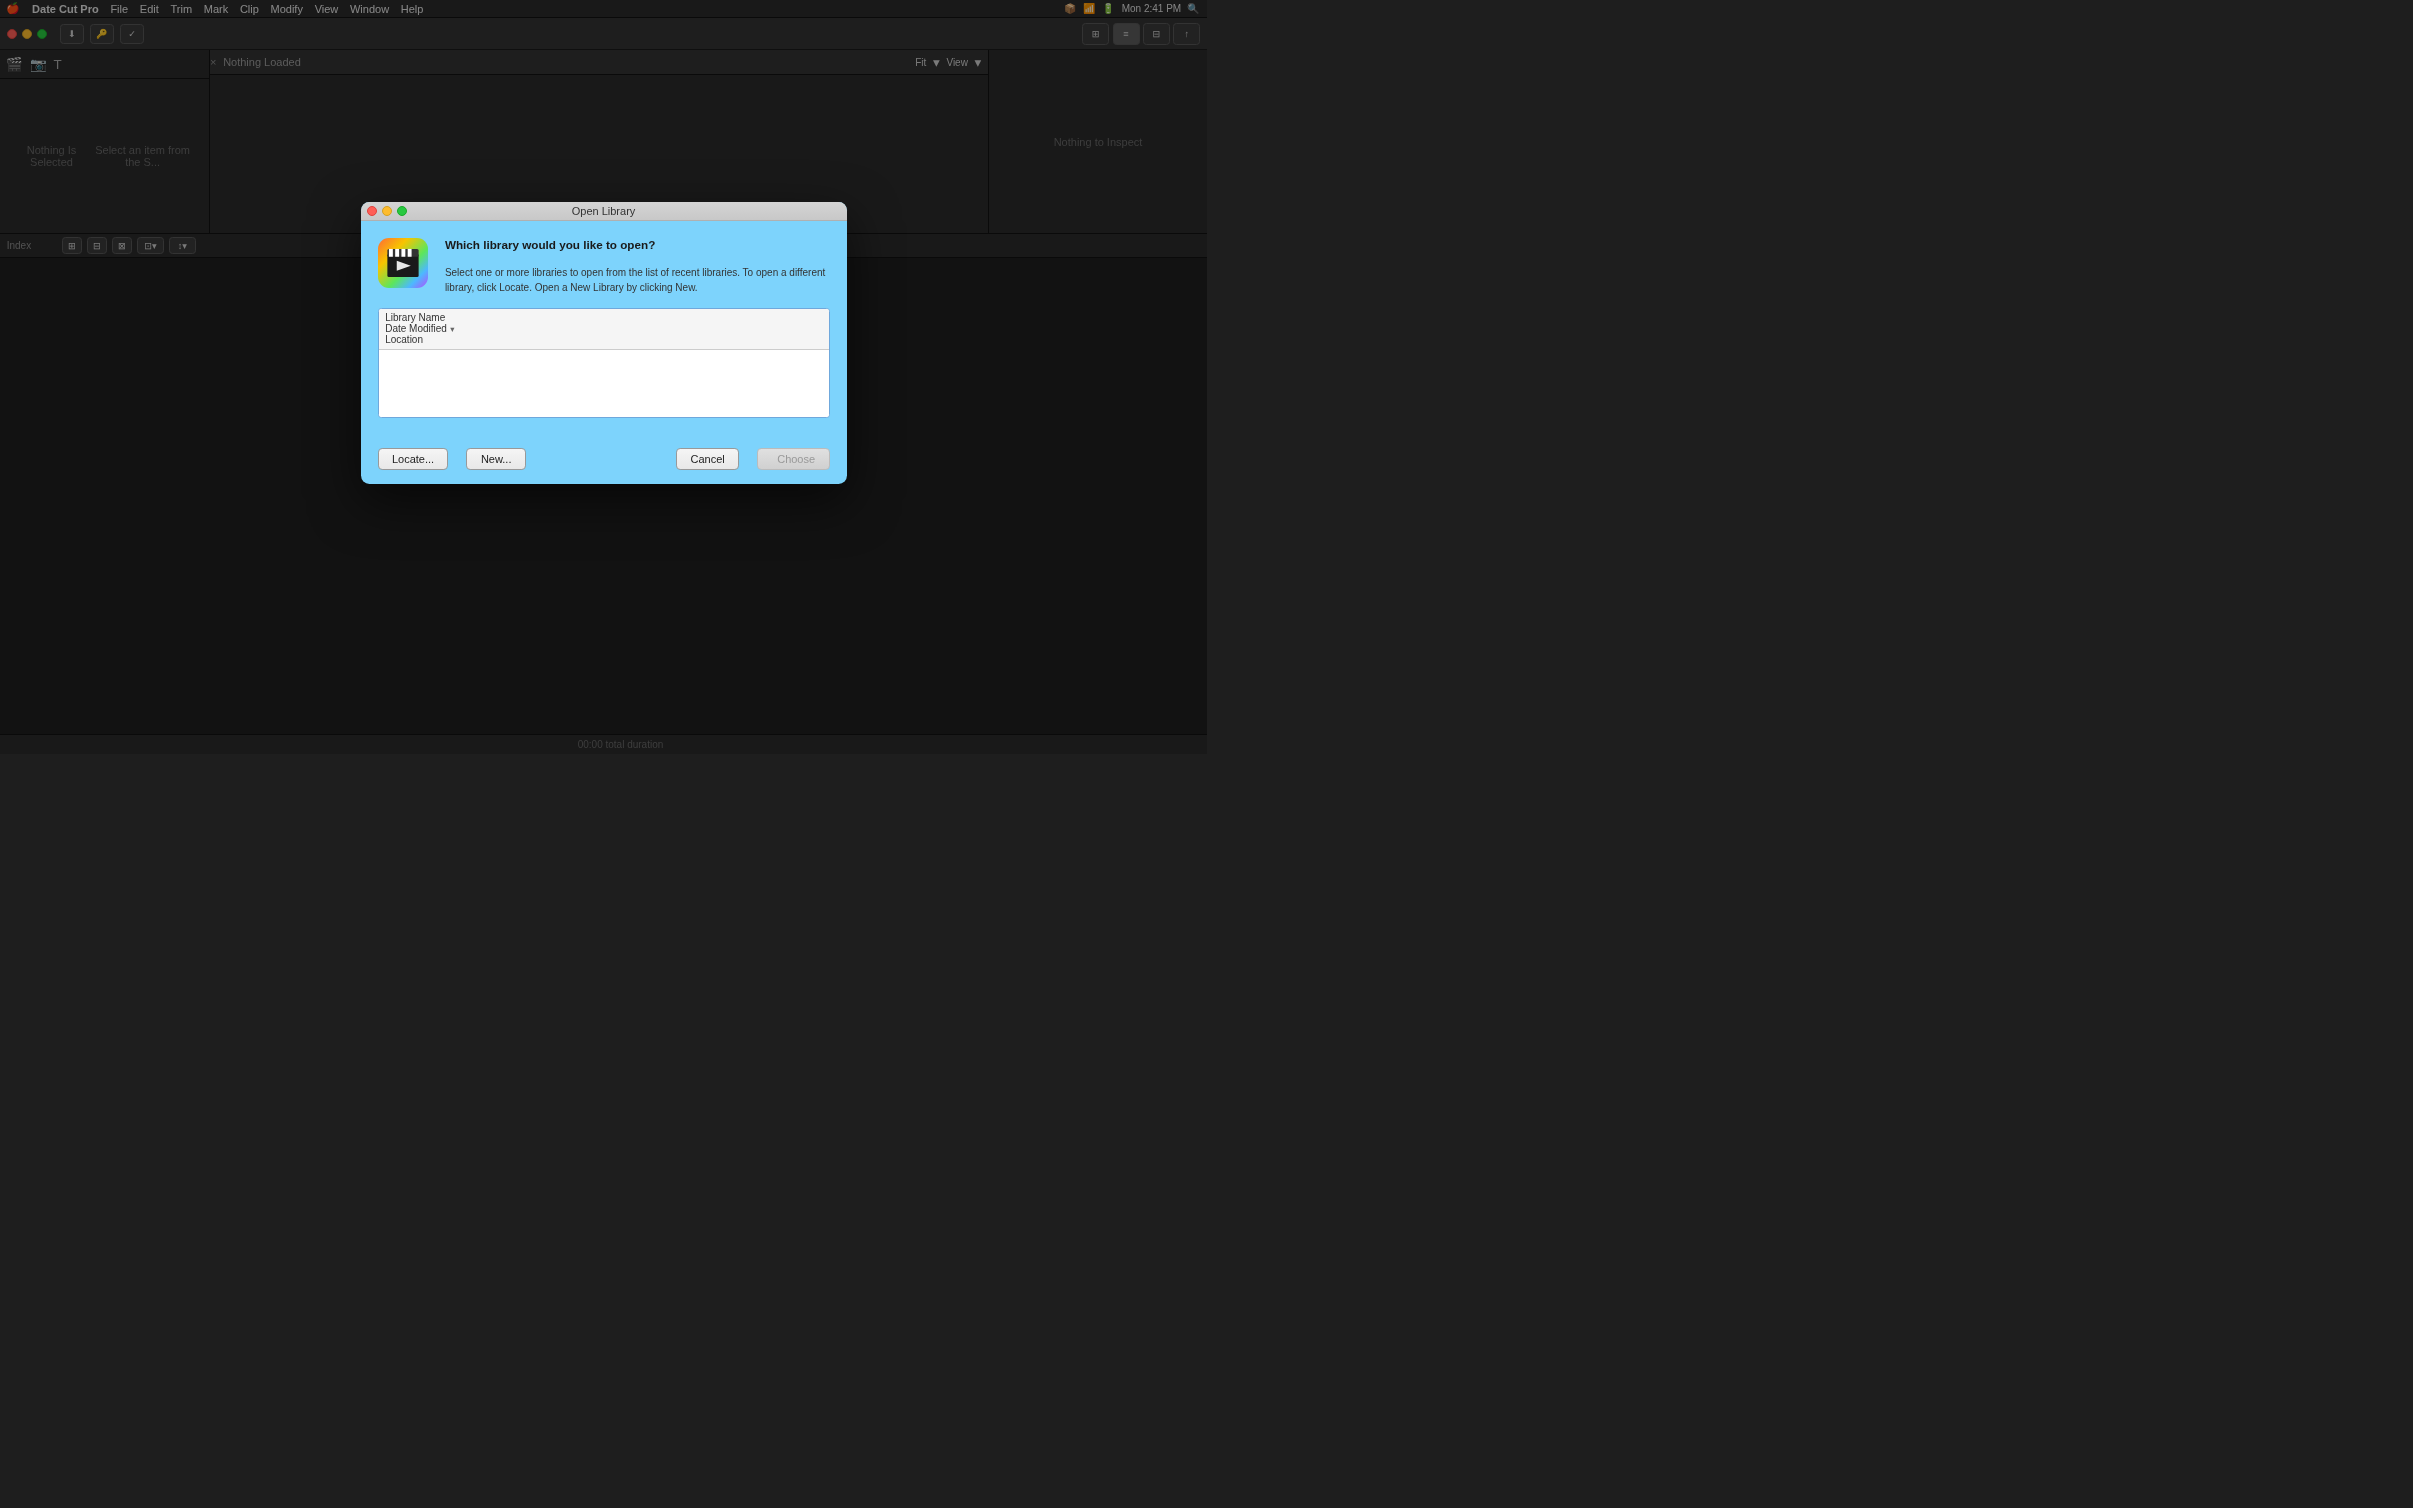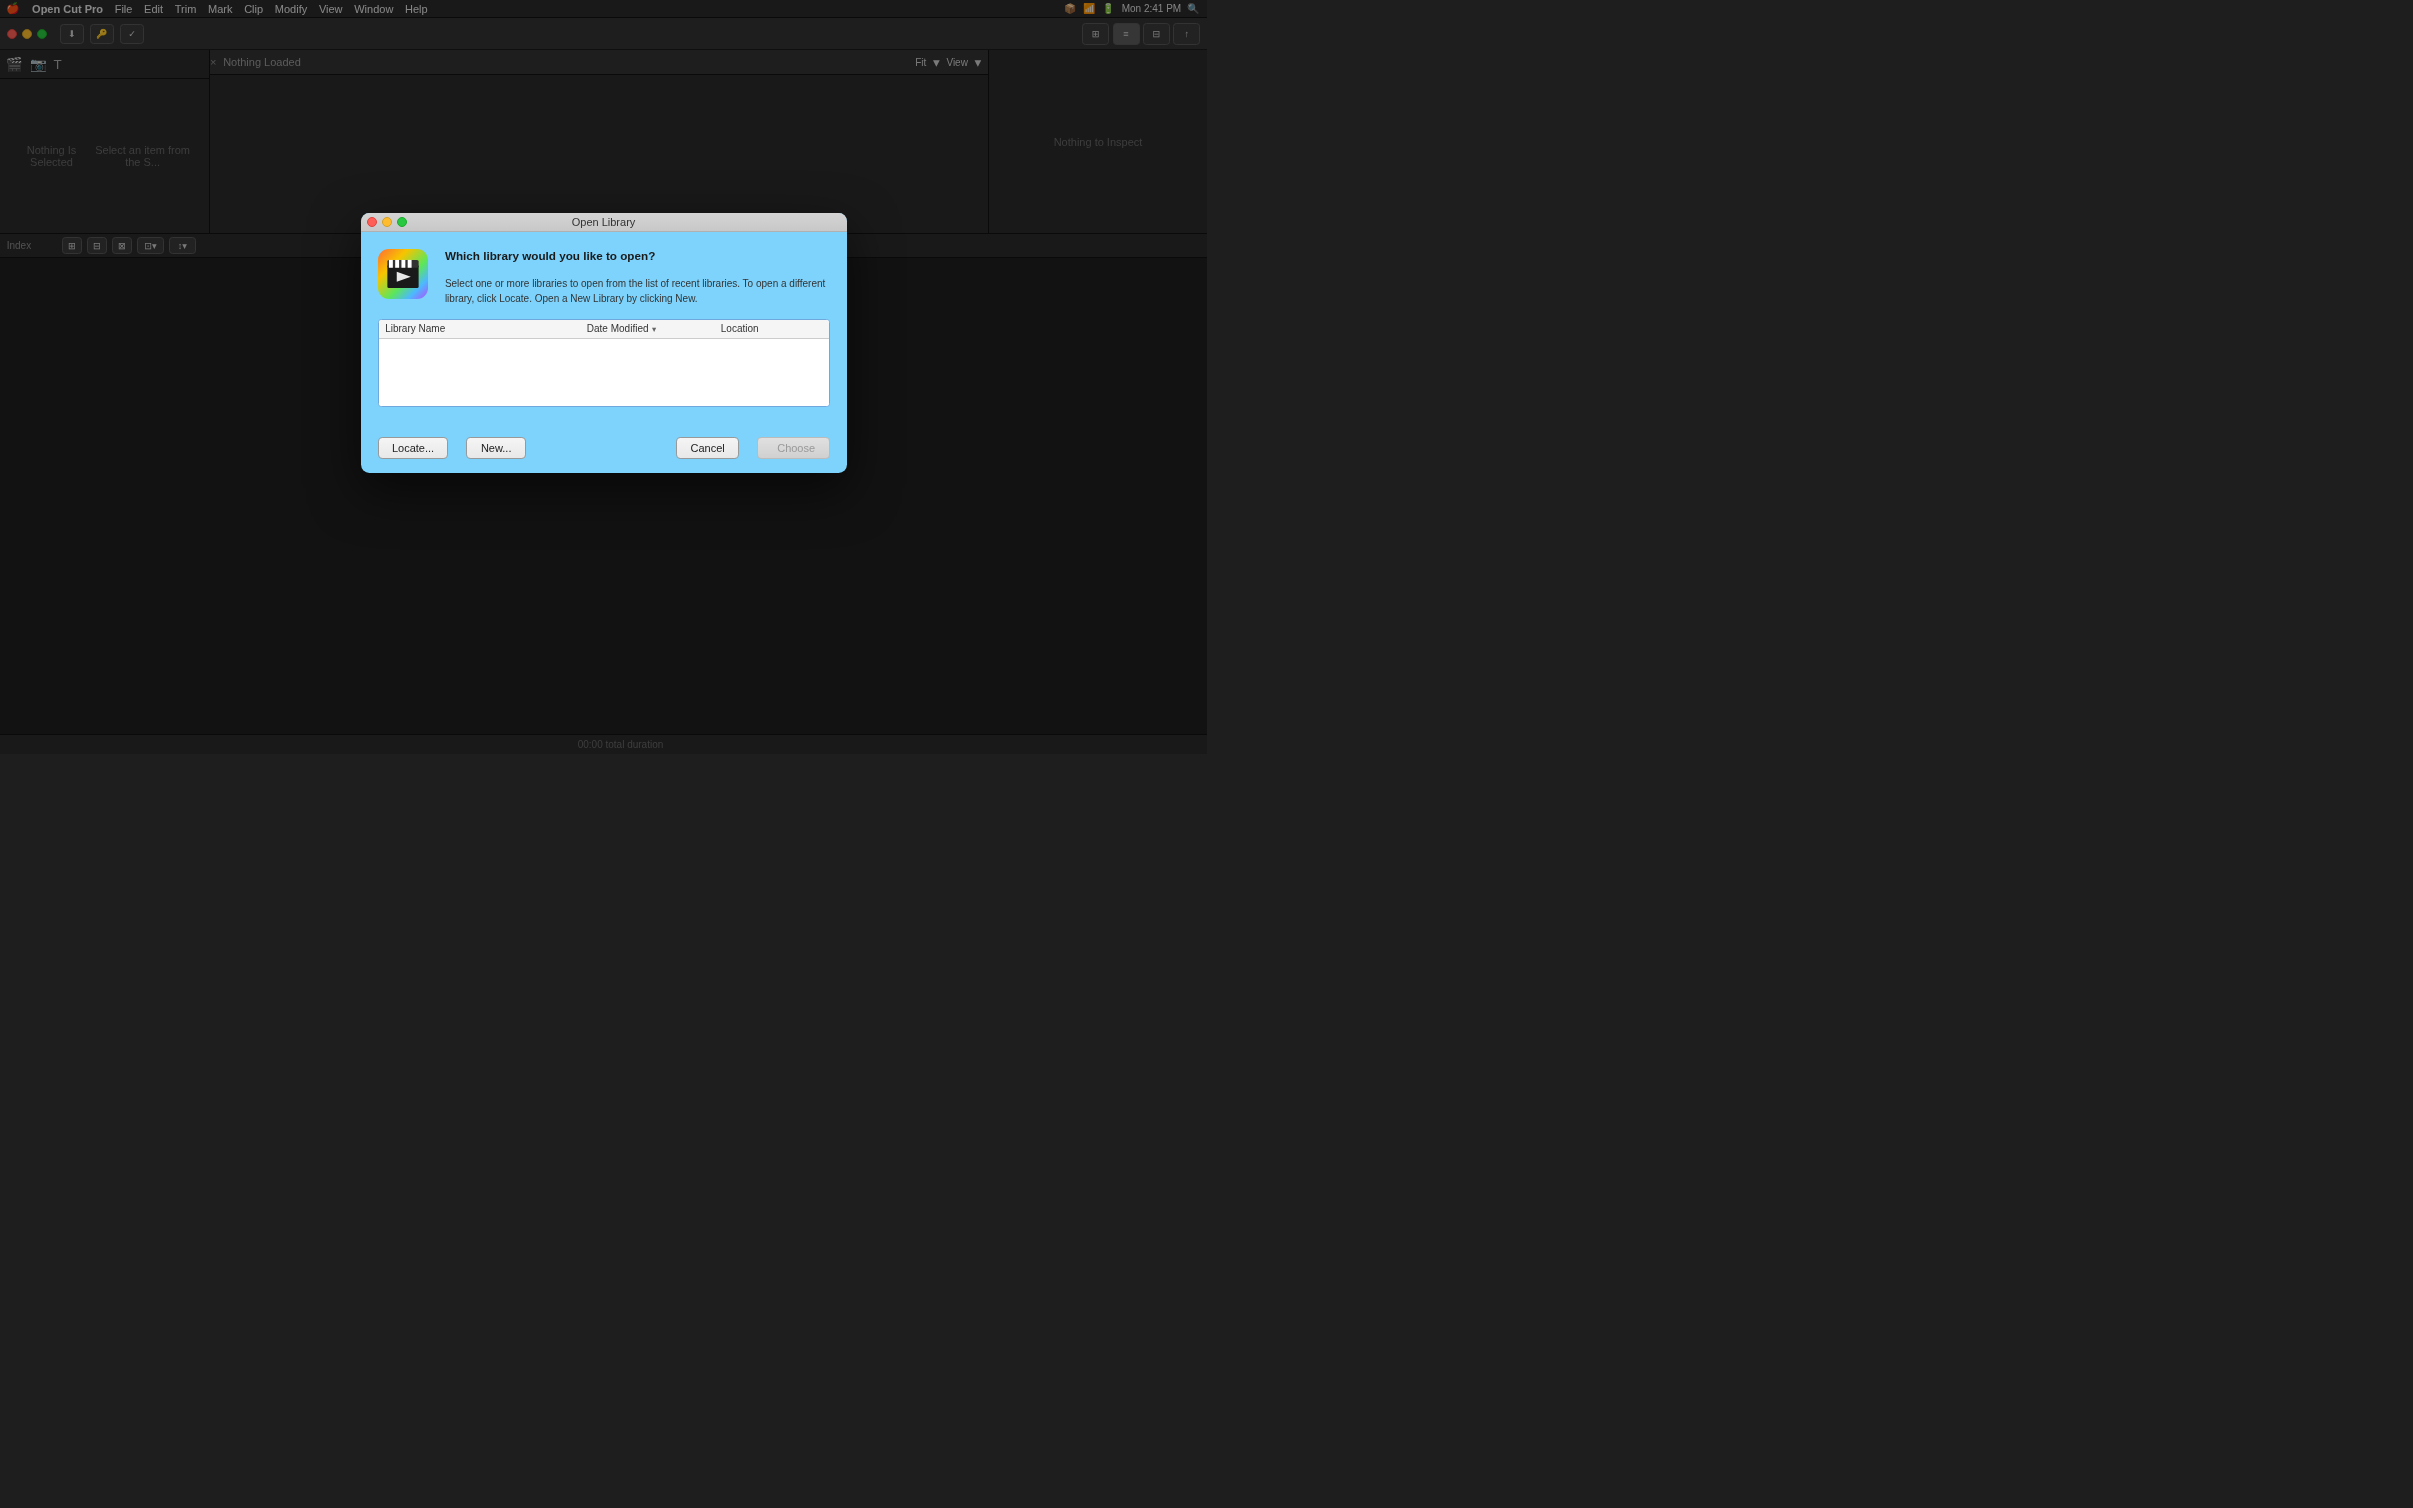--- a/index.html
+++ b/index.html
@@ -361,20 +361,21 @@
       background: white;
       margin-bottom: 13.4px;
       overflow: hidden;
     }
 
     .table-header {
       display: flex;
       background: #f5f5f5;
       border-bottom: 0.8px solid #ccc;
       padding: 3.4px 6.7px;
+      flex-direction: column;
     }
 
     .table-col-name {
       flex: 1;
       font-size: 10px;
       font-weight: 500;
       color: #333;
     }
 
     .table-col-date {
@@ -448,21 +449,21 @@
       color: #ddd;
       font-size: 10px;
     }
   </style>
 </head>
 <body>
 
 <div class="menubar">
   <div class="menubar-left">
     <span class="apple-logo">🍎</span>
-    <span class="menu-item bold">Open Cut Pro</span>
+    <span class="menu-item bold">Date Cut Pro</span>
     <span class="menu-item">File</span>
     <span class="menu-item">Edit</span>
     <span class="menu-item">Trim</span>
     <span class="menu-item">Mark</span>
     <span class="menu-item">Clip</span>
     <span class="menu-item">Modify</span>
     <span class="menu-item">View</span>
     <span class="menu-item">Window</span>
     <span class="menu-item">Help</span>
   </div>

